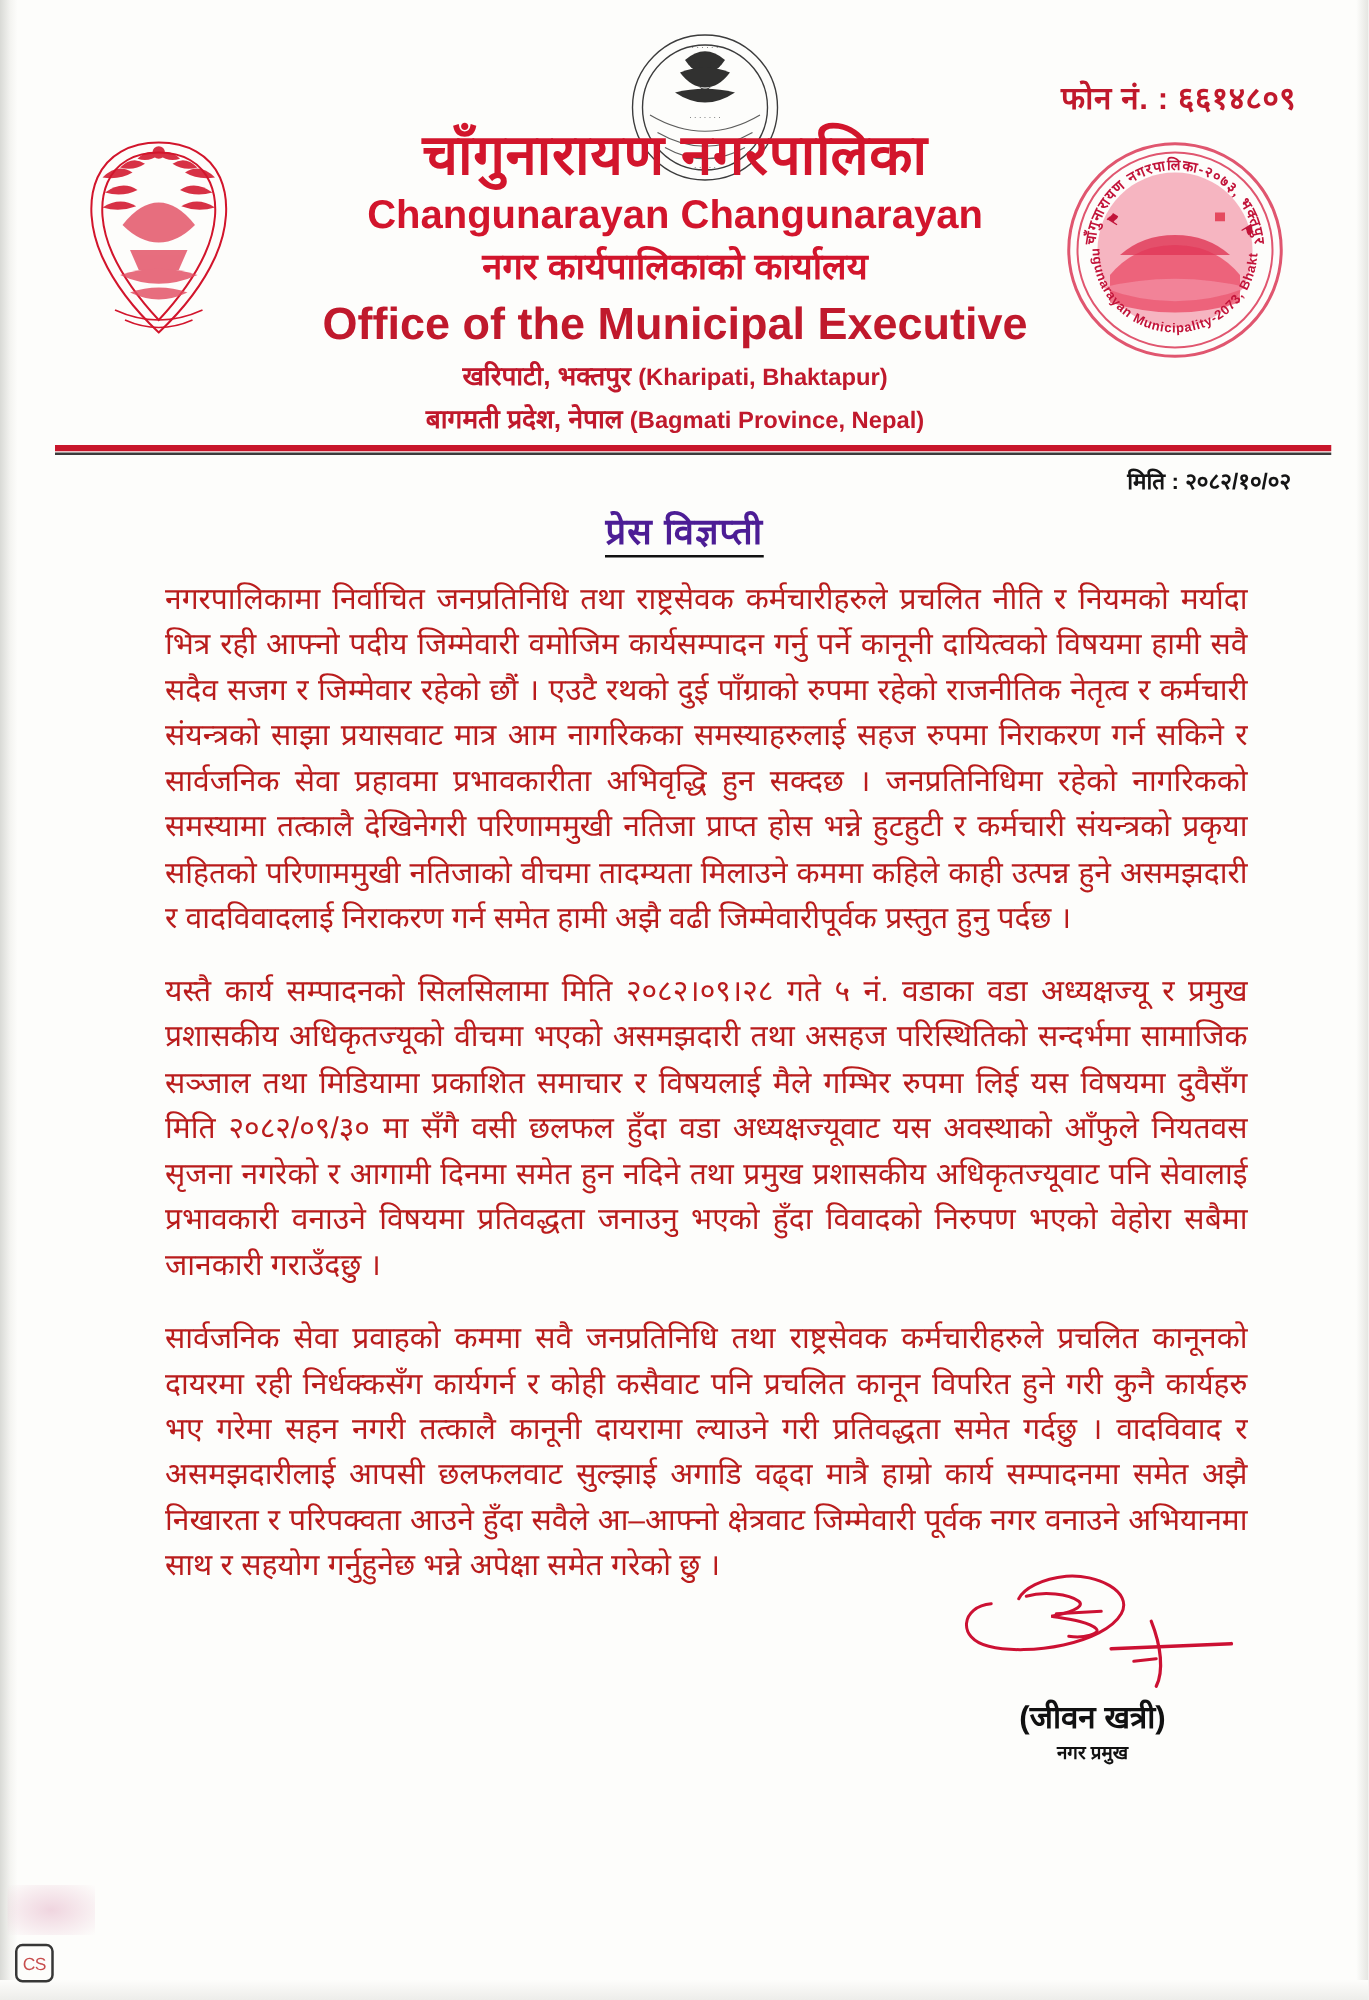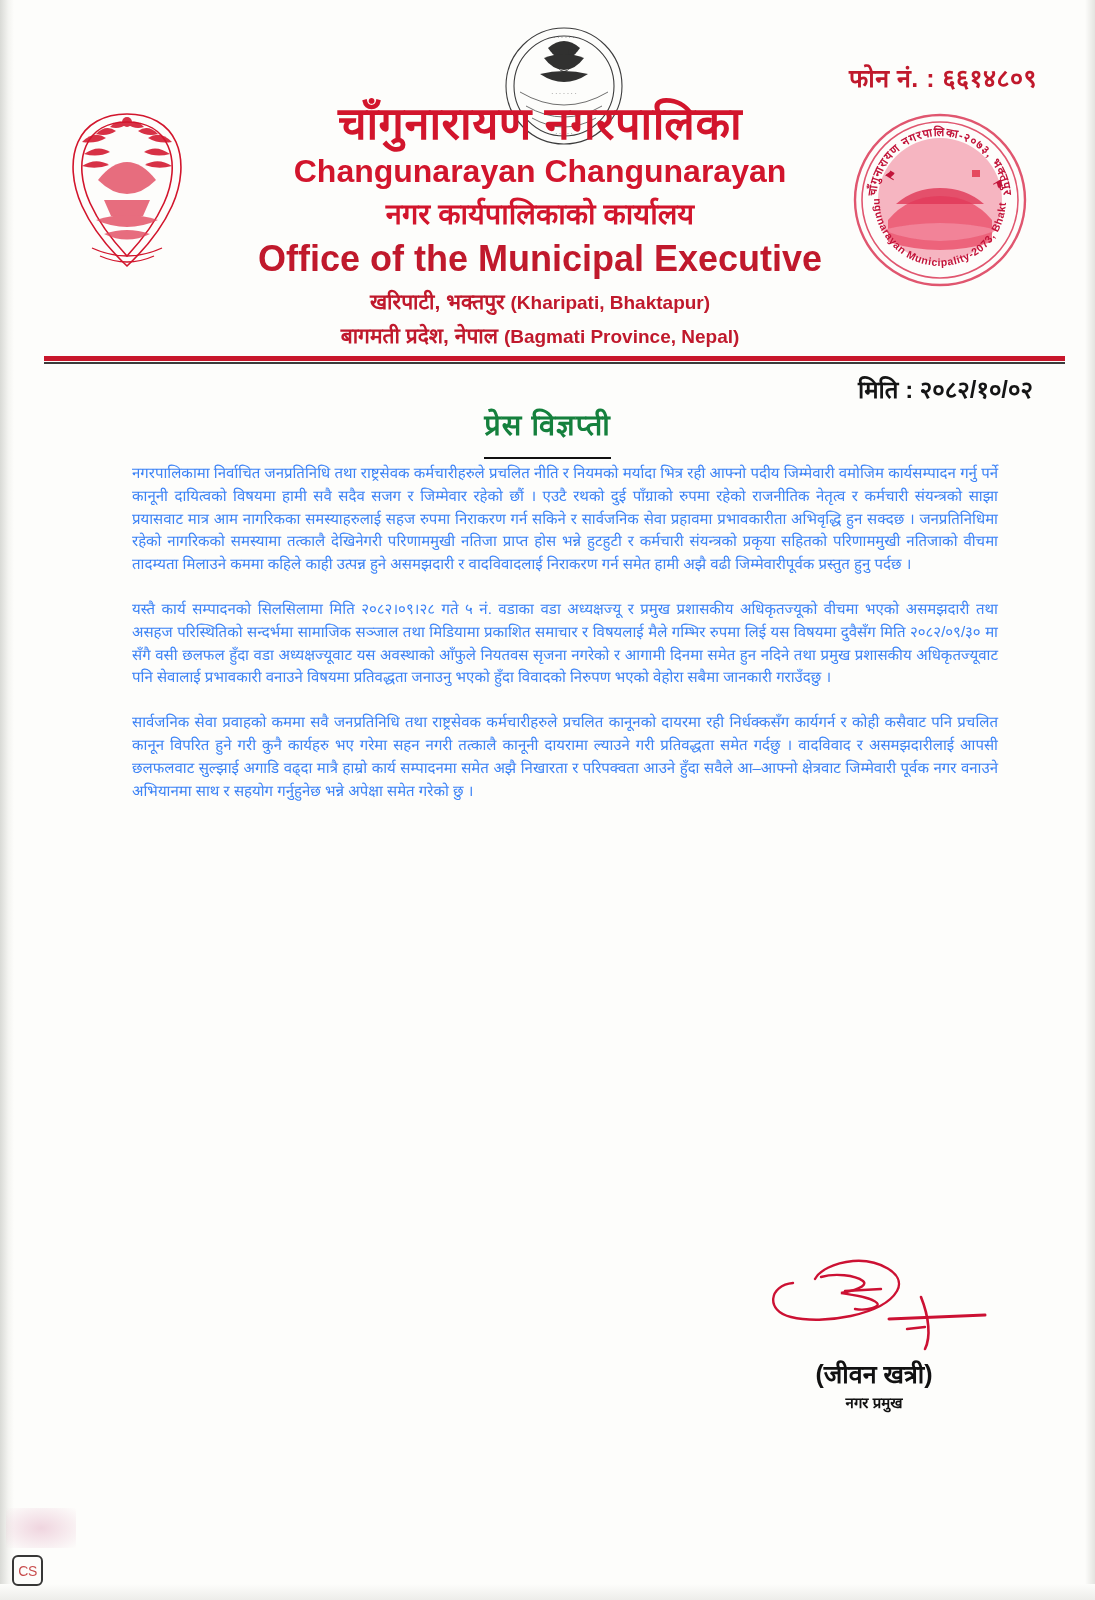--- a/index.html
+++ b/index.html
@@ -134,49 +134,49 @@
     top: 362px;
     height: 2px;
     background: #3b3b3b;
   }
 
   
   .date-line {
     position: absolute;
     right: 62px;
     top: 372px;
-    font-size: 24px;
+    font-size: 18px;
     font-weight: bold;
     color: #151515;
     white-space: nowrap;
   }
   .doc-title {
     position: absolute;
     left: 0; right: 0;
     top: 404px;
     text-align: center;
   }
   .doc-title span {
     font-size: 29px;
     font-weight: bold;
-    color: #15803d;
+    color: #4c1d95;
     border-bottom: 2px solid #111;
-    padding-bottom: 16px;
+    padding-bottom: 2px;
     letter-spacing: 1px;
   }
   .content {
     position: absolute;
     left: 132px;
     top: 462px;
     width: 866px;
   }
   .para {
-    font-size: 15px;
+    font-size: 24px;
     line-height: 1.52;
-    color: #3b82f6;
+    color: #b91c1c;
     text-align: justify;
     text-justify: inter-word;
     margin: 0 0 22px 0;
     font-weight: 500;
   }
   .para:last-child { margin-bottom: 0; }
 
   
   .sign-block {
     position: absolute;

